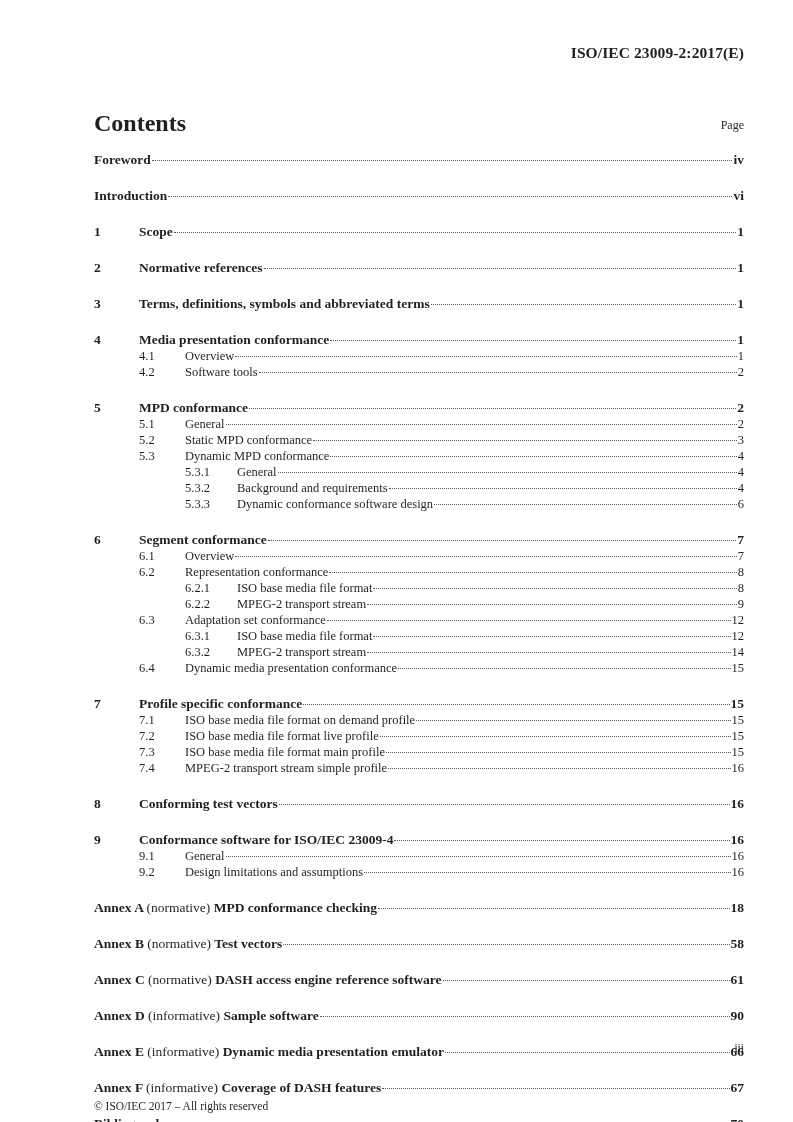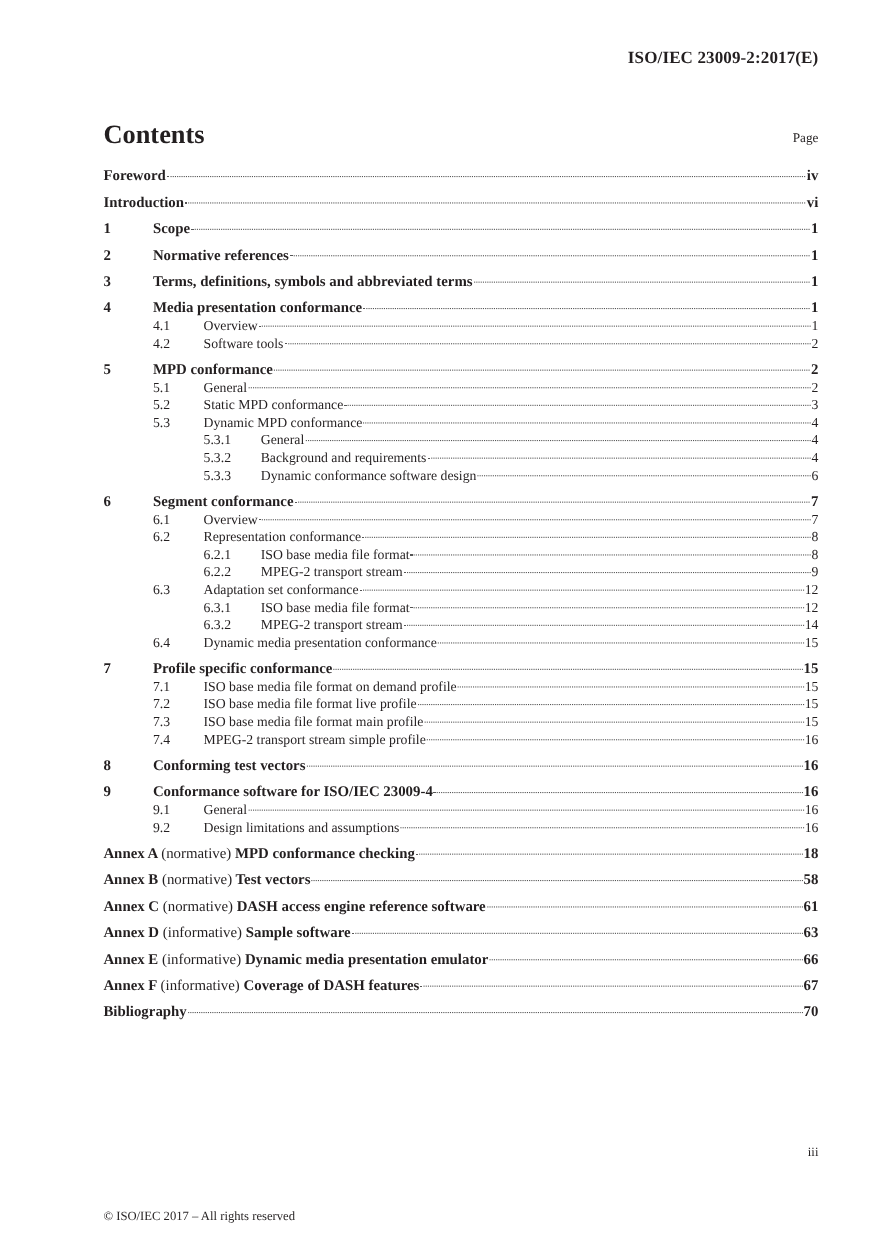--- a/index.html
+++ b/index.html
@@ -4,21 +4,21 @@
 <style>
   html, body { margin: 0; padding: 0; background: #ffffff; }
   body { width: 793px; height: 1122px; position: relative; overflow: hidden;
          font-family: "Liberation Serif", "DejaVu Serif", serif; color: #231f20; }
   .header-code { position: absolute; top: 44px; right: 49px; font-weight: bold; font-size: 15.5px;
                  letter-spacing: 0.1px; }
   .contents-title { position: absolute; top: 110px; left: 94px; font-weight: bold; font-size: 24px; }
   .page-label { position: absolute; top: 118px; right: 49px; font-size: 12px; text-align: right; }
   .toc { position: absolute; top: 152px; left: 94px; width: 650px; }
   .row { display: flex; align-items: baseline; white-space: nowrap; font-size: 13px; line-height: 16px; }
-  .row.lvl0 { font-weight: bold; margin-top: 8px; font-size: 13.5px; }
+  .row.lvl0 { font-weight: bold; margin-top: 20px; font-size: 13.5px; }
   .row.lvl1, .row.lvl2 { font-size: 12.5px; line-height: 16px; }
   .row.first { margin-top: 0; }
   .num0 { width: 45px; flex: none; }
   .indent1 { width: 45px; flex: none; }
   .num1 { width: 46px; flex: none; }
   .indent2 { width: 91px; flex: none; }
   .num2 { width: 52px; flex: none; }
   .title { flex: none; }
   .title .pre { font-weight: normal; text-align: right; }
   .leader { flex: 1 1 auto; border-bottom: 1px dotted #555; margin: 0 1px; transform: translateY(-3px); min-width: 10px; }
@@ -263,21 +263,21 @@
       <span class="pg">58</span>
     </div>
     <div class="row lvl0">
       <span class="title"><span>Annex C</span> <span class="pre">(normative)</span> <span>DASH access engine reference software</span></span>
       <span class="leader"></span>
       <span class="pg">61</span>
     </div>
     <div class="row lvl0">
       <span class="title"><span>Annex D</span> <span class="pre">(informative)</span> <span>Sample software</span></span>
       <span class="leader"></span>
-      <span class="pg">63</span>
+      <span class="pg">90</span>
     </div>
     <div class="row lvl0">
       <span class="title"><span>Annex E</span> <span class="pre">(informative)</span> <span>Dynamic media presentation emulator</span></span>
       <span class="leader"></span>
       <span class="pg">66</span>
     </div>
     <div class="row lvl0">
       <span class="title"><span>Annex F</span> <span class="pre">(informative)</span> <span>Coverage of DASH features</span></span>
       <span class="leader"></span>
       <span class="pg">67</span>

